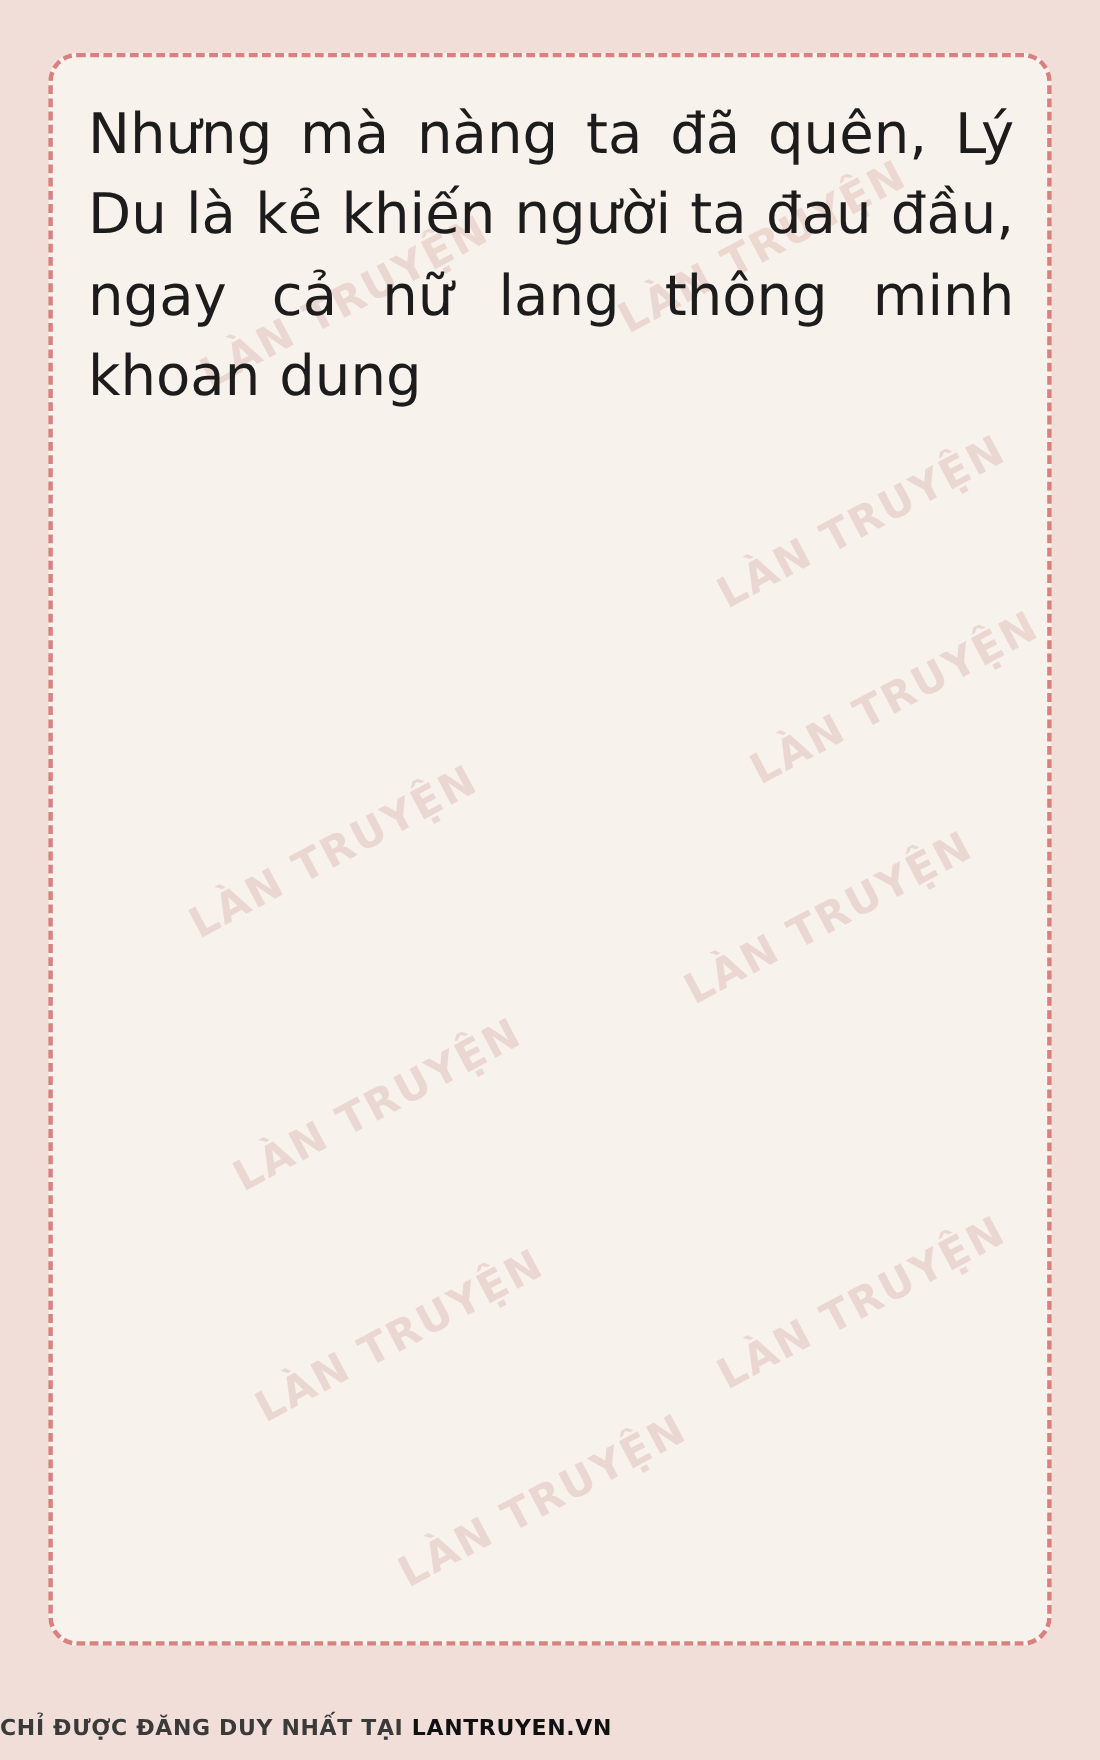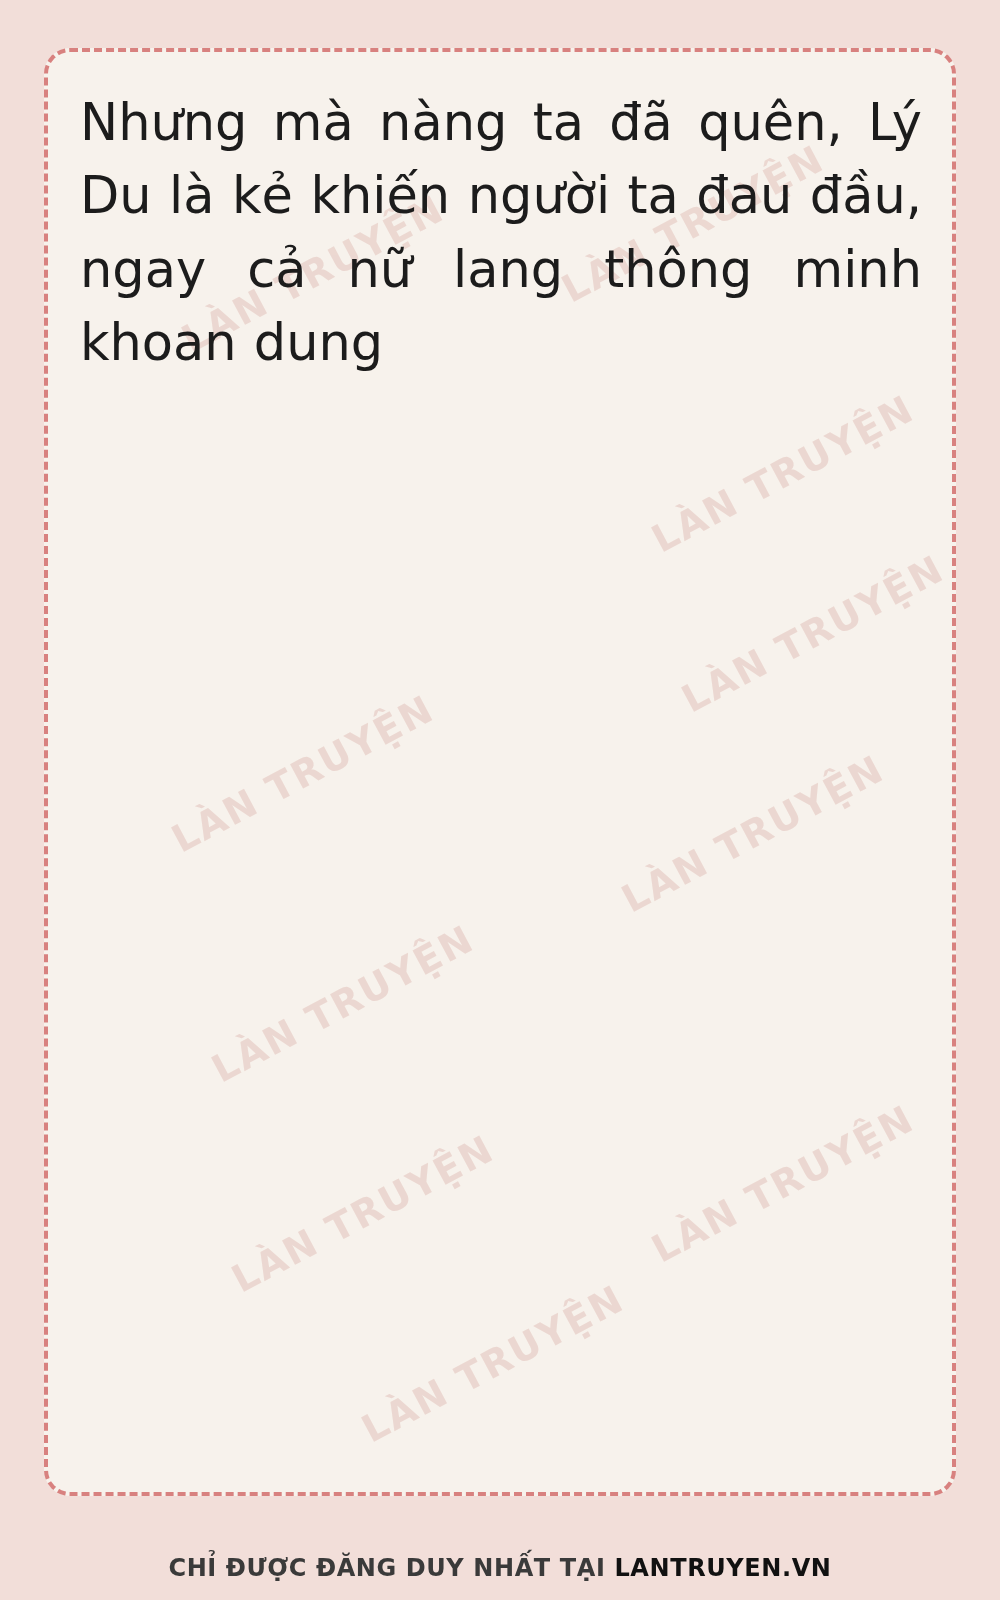--- a/index.html
+++ b/index.html
@@ -64,23 +64,23 @@
     word-spacing: 1px;
   }
   .para:last-child {
     margin-bottom: 0;
   }
   .footer {
     position: absolute;
     left: 0;
     right: 0;
     bottom: 18px;
-    text-align: center;
+    text-align: left;
     color: #3a3a3a;
-    font-size: 24px;
+    font-size: 20px;
     font-weight: 700;
     letter-spacing: .6px;
     font-family: "DejaVu Sans", sans-serif;
   }
   .footer .site {
     color: #111;
   }
 </style>
 </head>
 <body>

